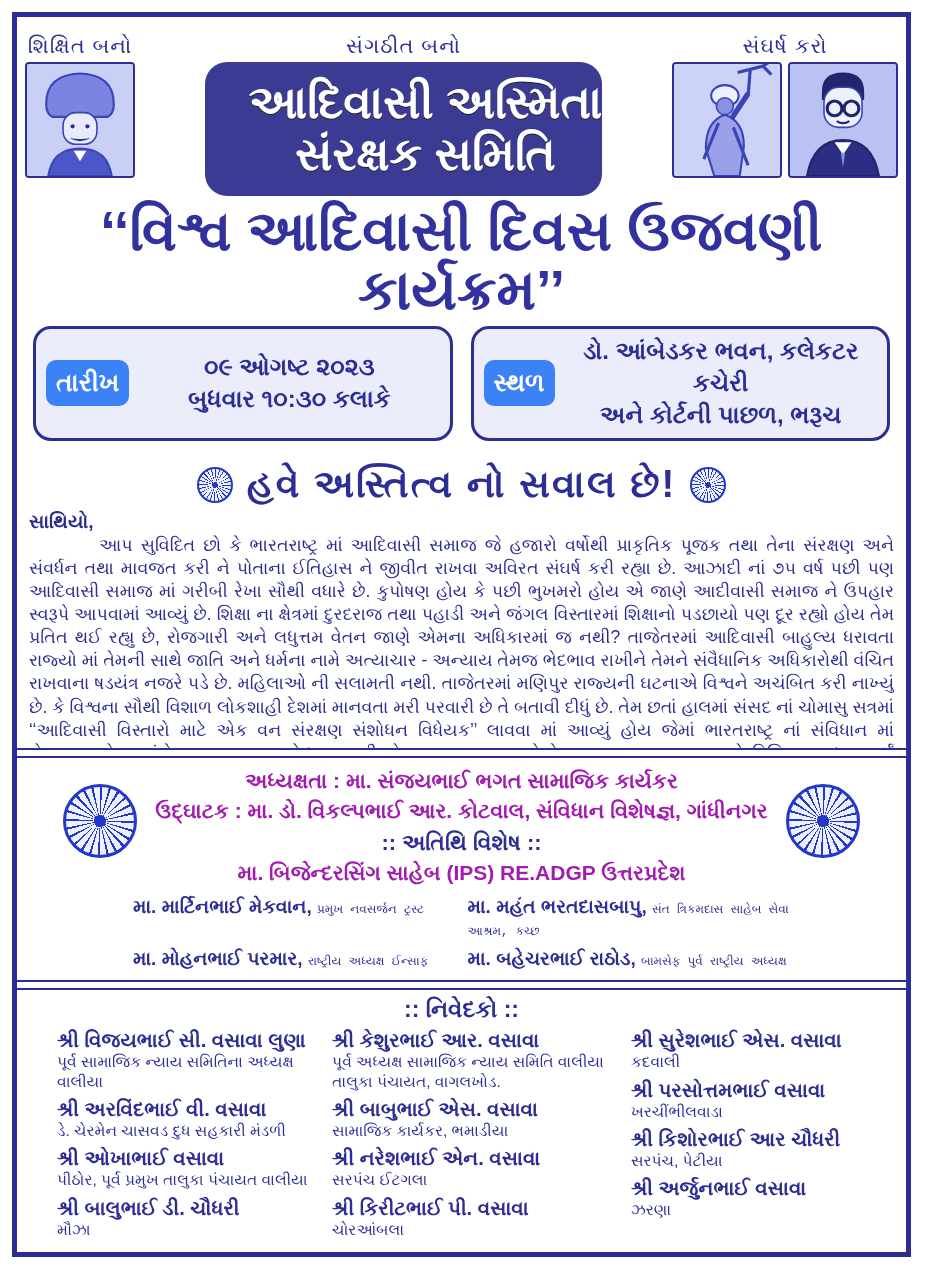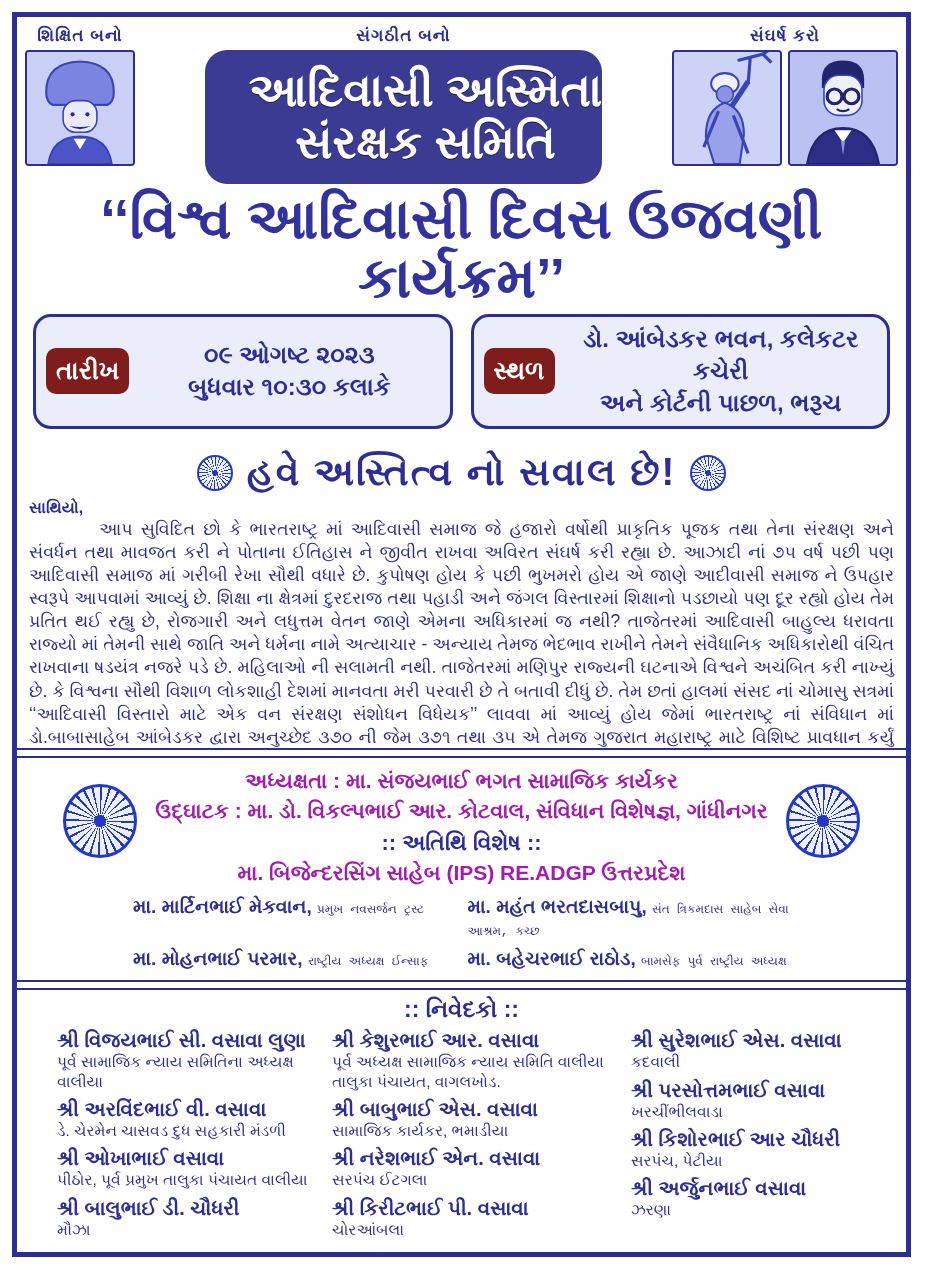--- a/index.html
+++ b/index.html
@@ -8,21 +8,21 @@
     font-family:"Liberation Sans","DejaVu Sans",sans-serif;color:#2d2d96;
   }
   .poster{
     position:absolute;left:12px;top:12px;width:899px;height:1245px;
     border:5px solid #2d2d96;box-sizing:border-box;background:#fff;
     display:flex;flex-direction:column;overflow:hidden;
   }
   
   .header{display:flex;padding:6px 8px 4px 8px;gap:8px;}
   .h-col{display:flex;flex-direction:column;align-items:center;}
-  .slogan{font-size:17px;font-weight:bold;color:#2d2d96;letter-spacing:1px;padding:3px 0 4px 0;white-space:nowrap;}
+  .slogan{font-size:21px;font-weight:normal;color:#2d2d96;letter-spacing:1px;padding:3px 0 4px 0;white-space:nowrap;margin-top:8px;}
   .portrait{
     width:106px;height:112px;border:2px solid #2d2d96;border-radius:4px;
     background:#c9cff5;overflow:hidden;flex:0 0 auto;
   }
   .portrait svg{display:block;width:100%;height:100%;}
   .title-panel{
     background:#3b3b94;border-radius:22px;color:#fff;
     flex:1 1 auto;margin:0 4px;display:flex;flex-direction:column;
     align-items:center;justify-content:center;min-height:134px;
   }
@@ -33,42 +33,42 @@
     text-align:center;font-size:56px;font-weight:bold;color:#32329e;
     padding:2px 0 4px 0;line-height:1.05;
   }
   
   .info-row{display:flex;gap:18px;padding:2px 16px 8px 16px;}
   .info-box{
     flex:1 1 50%;border:3px solid #2d2d96;border-radius:18px;background:#ecedfb;
     display:flex;align-items:center;gap:10px;padding:6px 10px;box-sizing:border-box;
   }
   .info-chip{
-    background:#7f1d1d;color:#fff;font-weight:bold;font-size:25px;
+    background:#3b82f6;color:#fff;font-weight:bold;font-size:25px;
     border-radius:10px;padding:8px 10px;white-space:nowrap;flex:0 0 auto;
   }
   .info-text{flex:1 1 auto;text-align:center;font-weight:bold;font-size:24px;line-height:1.35;color:#2d2d96;}
   
   .headline-row{display:flex;align-items:center;justify-content:center;gap:14px;padding:2px 0 2px 0;margin-top:12px;}
   .headline{font-size:38px;font-weight:bold;color:#2d2d96;letter-spacing:2px;}
   .chakra{
     border-radius:50%;flex:0 0 auto;
     background:
       radial-gradient(circle at 50% 50%, #2338c8 0 12%, rgba(255,255,255,0) 13%),
       repeating-conic-gradient(#2338c8 0deg 4deg, #eef1ff 4deg 15deg);
     border:3px solid #2338c8;box-sizing:border-box;
   }
   .chakra.small{width:36px;height:36px;border-width:2px;}
   .chakra.big{width:74px;height:74px;}
   
   .body-text{
     padding:0 12px 4px 12px;font-size:17.5px;line-height:1.32;font-weight:500;
     text-align:justify;color:#2c2c90;flex:1 1 auto;overflow:hidden;
   }
-  .salutation{font-size:16px;font-weight:bold;}
+  .salutation{font-size:19px;font-weight:bold;}
   .para1{text-indent:70px;margin:0;}
   
   .divider{height:6px;border-top:2px solid #2d2d96;border-bottom:2px solid #2d2d96;flex:0 0 auto;}
   
   .officials{position:relative;padding:8px 110px 6px 110px;flex:0 0 auto;}
   .officials .chakra.big{position:absolute;top:26px;}
   .chakra-left{left:46px;}
   .chakra-right{right:46px;}
   .off-line{text-align:center;font-weight:bold;font-size:21px;padding:3px 0;color:#a21caf;}
   .off-heading{text-align:center;font-weight:bold;font-size:22px;padding:4px 0 2px 0;}

